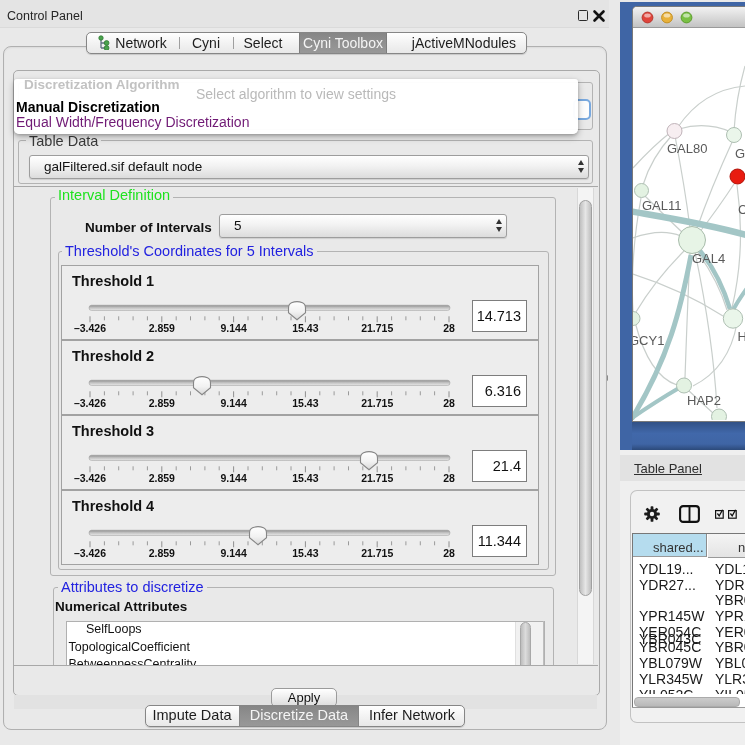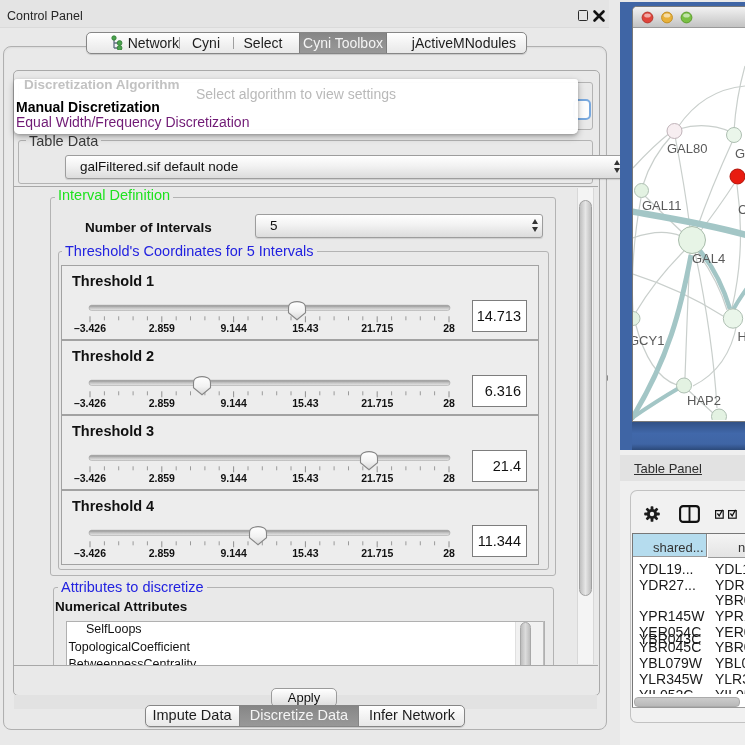--- a/index.html
+++ b/index.html
@@ -1,21 +1,21 @@
 <!DOCTYPE html>
 <html><head><meta charset="utf-8">
 <style>
 html,body{margin:0;padding:0;}
 body{width:745px;height:745px;overflow:hidden;background:#e9e9e9;
  font-family:"Liberation Sans", sans-serif; position:relative;}
 .abs{position:absolute;}
 .grp{position:absolute;border:1px solid #b3b3b3;border-radius:3px;}
 .grplbl{position:absolute;background:#e9e9e9;padding:0 3px;font-size:14.5px;line-height:15px;white-space:nowrap;}
 .combo{position:absolute;border:1px solid #9d9d9d;border-radius:3px;
- background:linear-gradient(#ffffff,#f2f2f2 45%,#dcdcdc);box-shadow:0 1px 1px rgba(0,0,0,0.12);margin-left:36px;}
+ background:linear-gradient(#ffffff,#f2f2f2 45%,#dcdcdc);box-shadow:0 1px 1px rgba(0,0,0,0.12);}
 .combotxt{position:absolute;left:14px;top:0;font-size:13.5px;color:#111;}
 .arr{position:absolute;width:0;height:0;border-left:3.5px solid transparent;border-right:3.5px solid transparent;}
 .arrup{border-bottom:5px solid #333;}
 .arrdn{border-top:5px solid #333;}
 .thpanel{position:absolute;left:61px;width:476px;height:73px;border:1px solid #a2a2a2;background:#ededed;}
 .thtitle{position:absolute;left:10px;top:7px;font-weight:bold;font-size:14.5px;color:#111;}
 .valbox{position:absolute;left:410px;top:34px;width:55px;height:32px;box-sizing:border-box;background:#fff;border:1px solid #7d7d7d;
  font-size:14.5px;color:#111;text-align:right;line-height:30px;padding-right:5px;}
 .ticklbl{position:absolute;font-size:10.5px;font-weight:bold;color:#111;transform:translateX(-50%);white-space:nowrap;}
 .seg{position:absolute;top:0;height:100%;box-sizing:border-box;border-right:1px solid #868686;
@@ -36,21 +36,21 @@
 <svg class="abs" style="left:592px;top:9px" width="14" height="14" viewBox="0 0 14 14">
  <path d="M2.5,2.5 L11.5,11.5 M11.5,2.5 L2.5,11.5" stroke="#111" stroke-width="2.6" stroke-linecap="round"></path>
 </svg>
 <div class="abs" style="left:604px;top:374.5px;width:0;height:0;border-top:3px solid transparent;border-bottom:3px solid transparent;border-right:4.5px solid #8a8a8a;"></div>
 
 <div class="abs" style="left:2.5px;top:45.5px;width:602px;height:682px;border:1px solid #b0b0b0;border-radius:8px;background:#e9e9e9;box-shadow:inset 0 1px 2px rgba(0,0,0,0.06);"></div>
 <div class="abs" style="left:13px;top:69.5px;width:585px;height:624px;border:1px solid #a9a9a9;border-radius:5px;background:#e9e9e9;"></div>
 <div class="abs" style="left:14px;top:694.5px;width:583px;height:14px;background:#e2e2e2;"></div>
 
 <div class="tabbar" style="left:86px;top:32px;width:439px;height:20px;">
-<div class="seg" style="left:-1px;width:93px;line-height:20px;border-right:none;border-radius:5px 0 0 5px;text-align:right;"><svg style="position:relative;top:2px;margin-right:4px;" width="13" height="15" viewBox="0 0 13 15">
+<div class="seg" style="left:-1px;width:93px;line-height:20px;border-right:none;border-radius:5px 0 0 5px;"><svg style="position:relative;top:2px;margin-right:4px;" width="13" height="15" viewBox="0 0 13 15">
         <path d="M3,3.5 V13 M3,8 H7.5 M3,13 H7.5" stroke="#607080" stroke-width="1.3" fill="none"></path>
         <circle cx="3" cy="3" r="2.2" fill="#4aa34e" stroke="#2e7a32" stroke-width="0.8"></circle>
         <circle cx="8.6" cy="8" r="2.4" fill="#4aa34e" stroke="#2e7a32" stroke-width="0.8"></circle>
         <circle cx="8.6" cy="13" r="2.4" fill="#4aa34e" stroke="#2e7a32" stroke-width="0.8"></circle>
       </svg>Network</div>
 <div style="position:absolute;left:92px;top:4px;width:1px;height:12px;background:#9f9f9f;"></div>
 <div class="seg" style="left:92px;width:54px;line-height:20px;border-right:none;">Cyni</div>
 <div style="position:absolute;left:146px;top:4px;width:1px;height:12px;background:#9f9f9f;"></div>
 <div class="seg" style="left:146px;width:60px;line-height:20px;border-right:none;">Select</div>
 <div class="seg segsel" style="left:212px;width:88px;line-height:20px;border-right:none;border-left:1px solid #7d7d7d;border-right:1px solid #7d7d7d;">Cyni Toolbox</div>

